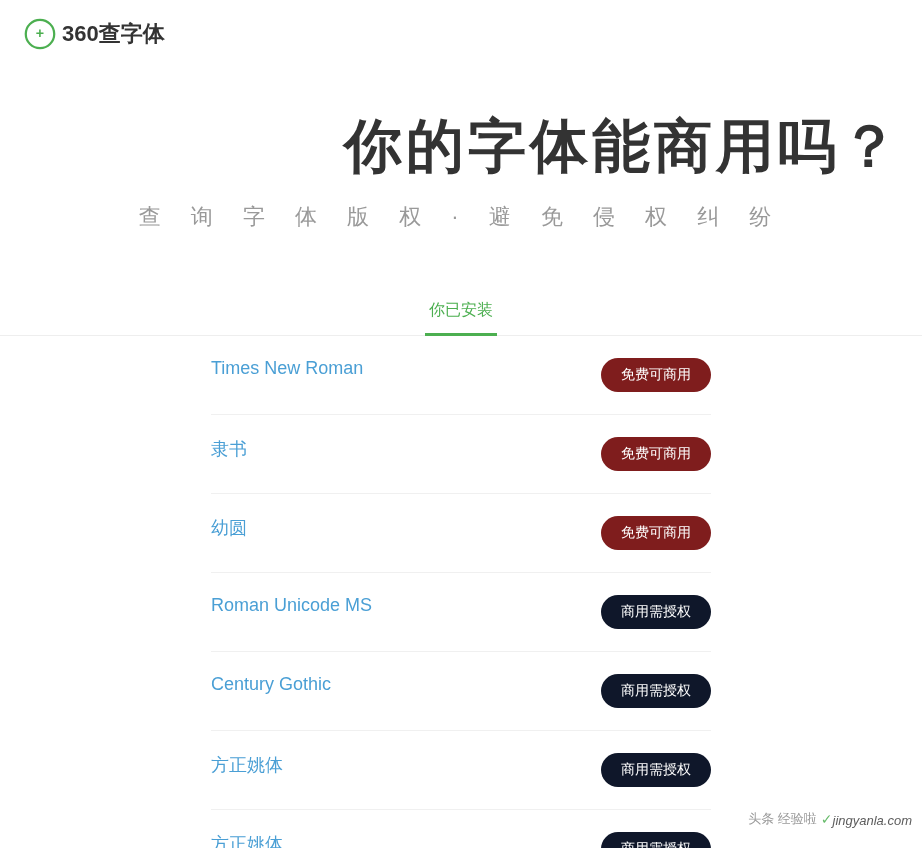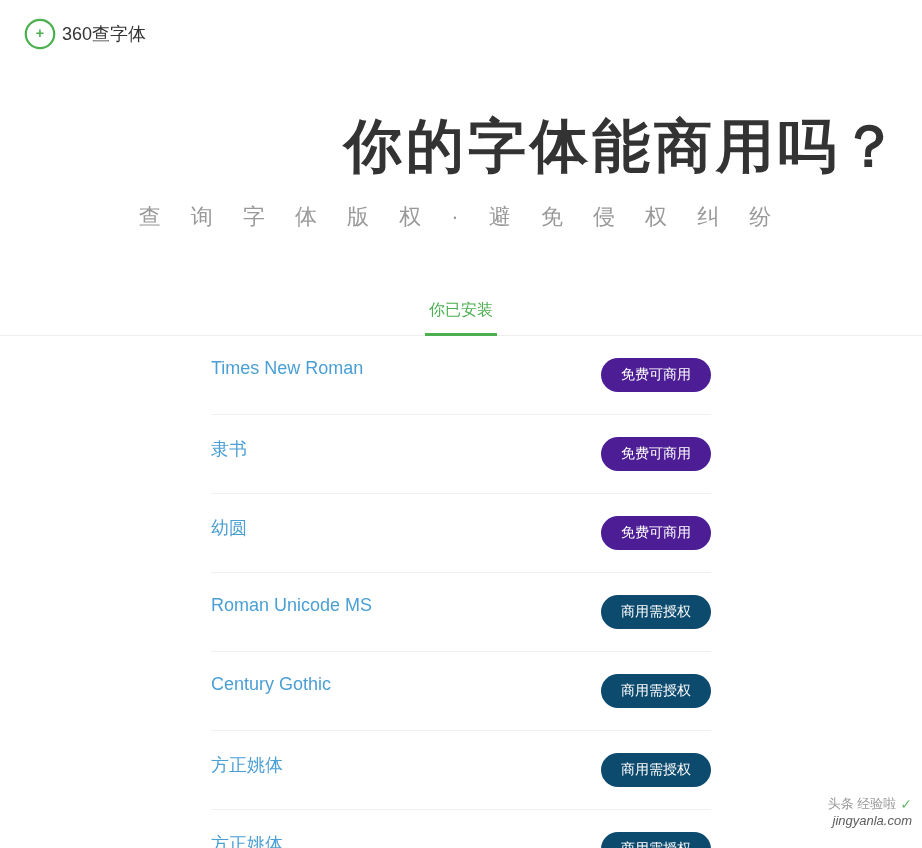--- a/index.html
+++ b/index.html
@@ -28,23 +28,23 @@
       align-items: center;
       gap: 6px;
     }
 
     .logo-icon {
       width: 32px;
       height: 32px;
     }
 
     .logo-text {
-      font-size: 18px;
+      font-size: 22px;
       color: #333;
-      font-weight: normal;
+      font-weight: bold;
     }
 
     
     .hero {
       text-align: center;
       padding: 40px 20px 30px;
     }
 
     .hero-title {
       font-size: 58px;
@@ -108,34 +108,34 @@
     .badge {
       padding: 8px 20px;
       border-radius: 20px;
       font-size: 14px;
       color: #fff;
       font-weight: normal;
       white-space: nowrap;
     }
 
     .badge-free {
-      background: #4c1d95;
+      background: #7f1d1d;
     }
 
     .badge-paid {
-      background: #0c4a6e;
+      background: #0f172a;
     }
 
     
     .watermark {
       position: fixed;
       bottom: 20px;
       right: 10px;
       display: flex;
-      flex-direction: column;
+      flex-direction: row;
       align-items: flex-end;
       font-size: 13px;
       color: #888;
       opacity: 0.85;
     }
 
     .watermark-line1 {
       display: flex;
       align-items: center;
       gap: 4px;

